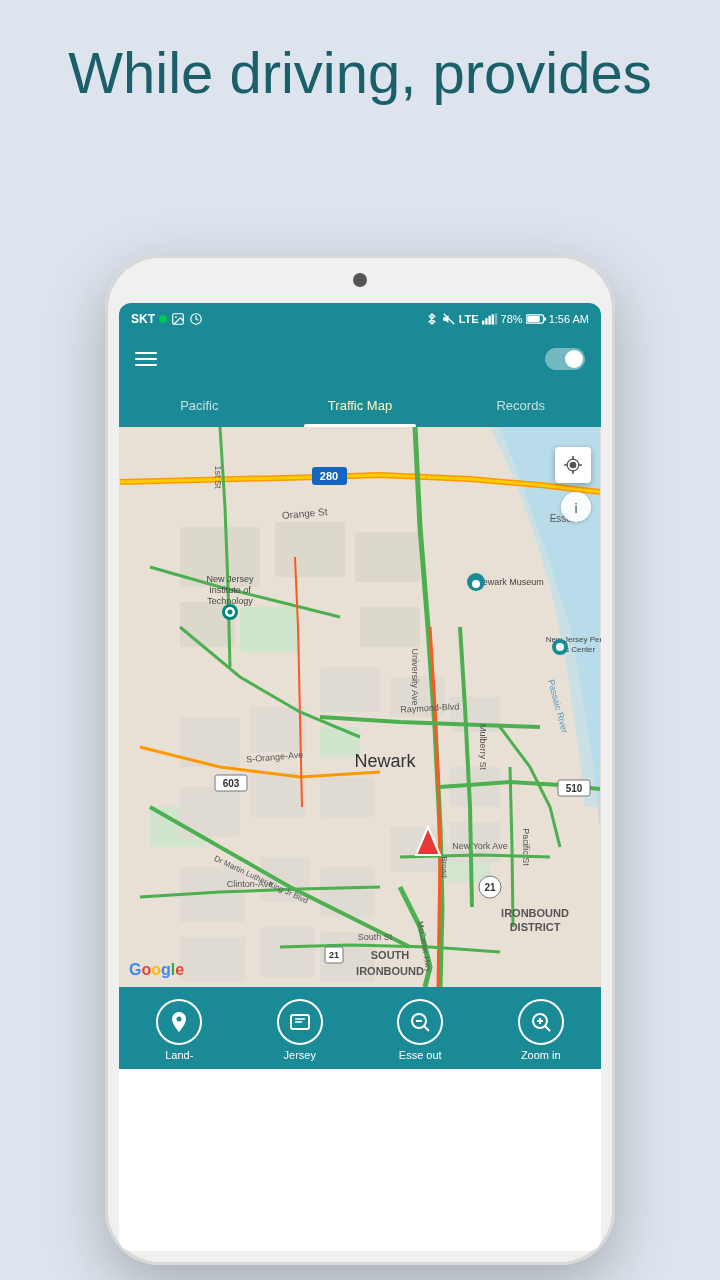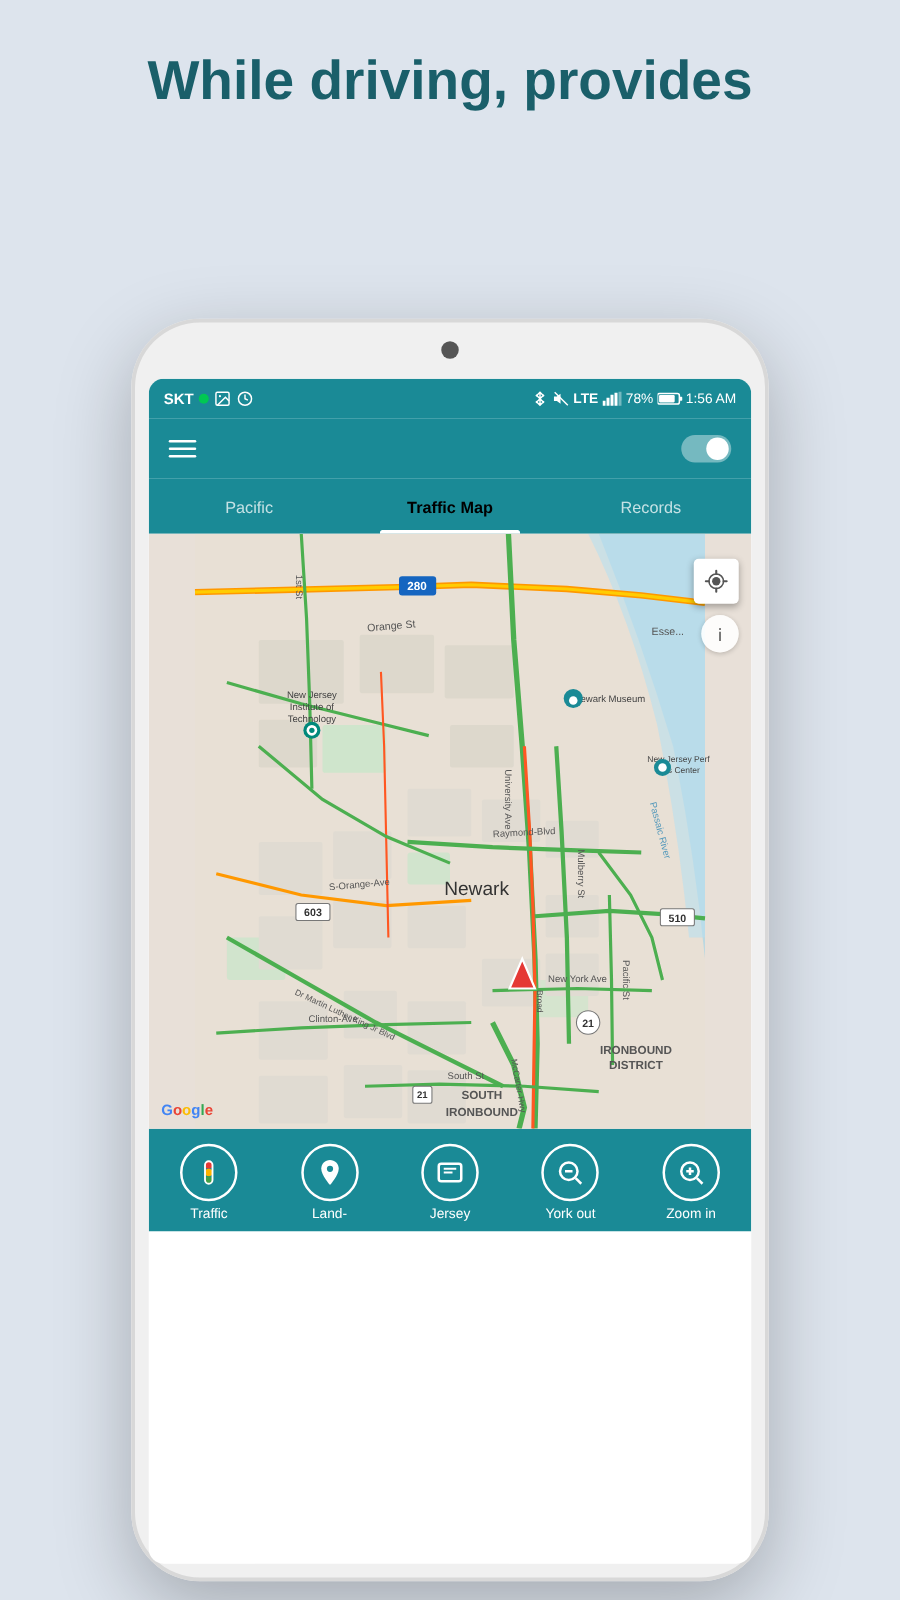--- a/index.html
+++ b/index.html
@@ -12,22 +12,22 @@
       position: relative;
     }
 
     
     .hero-text {
       text-align: center;
       padding: 40px 40px 20px 40px;
       color: #1a5f6a;
     }
     .hero-text h1 {
-      font-size: 44px;
-      font-weight: 700;
+      font-size: 58px;
+      font-weight: 400;
       line-height: 1.15;
     }
 
     
     .phone-shell {
       position: absolute;
       top: 255px;
       left: 50%;
       transform: translateX(-50%);
       width: 510px;
@@ -119,22 +119,22 @@
       flex: 1;
       display: flex;
       align-items: center;
       justify-content: center;
       color: rgba(255,255,255,0.75);
       font-size: 13px;
       cursor: pointer;
       position: relative;
     }
     .tab-item.active {
-      color: #000000;
-      font-weight: bold;
+      color: #fef9c3;
+      font-weight: normal;
       justify-content: center;
     }
     .tab-item.active::after {
       content: '';
       position: absolute;
       bottom: 0;
       left: 15%;
       right: 15%;
       height: 3px;
       background: white;
@@ -186,21 +186,21 @@
       font-size: 14px;
       color: #555;
       box-shadow: 0 1px 4px rgba(0,0,0,0.2);
     }
 
     
     .google-logo {
       position: absolute;
       bottom: 8px;
       left: 10px;
-      font-size: 12px;
+      font-size: 16px;
       font-weight: bold;
     }
     .g { color: #4285f4; }
     .o1 { color: #ea4335; }
     .o2 { color: #fbbc04; }
     .o3 { color: #4285f4; }
     .g2 { color: #34a853; }
     .l { color: #ea4335; }
 
     
@@ -306,21 +306,21 @@
         <span>Pacific</span>
       </div>
       <div class="tab-item active">
         <span>Traffic Map</span>
       </div>
       <div class="tab-item">
         <span>Records</span>
       </div>
     </div>
 
-    <div class="map-area" style="height:476px;">
+    <div class="map-area" style="height:560px;">
       <svg class="map-svg" viewBox="0 0 480 560" xmlns="http://www.w3.org/2000/svg">
 
         <rect width="480" height="560" fill="#e8e0d5"></rect>
 
         <path d="M380 0 Q420 100 450 200 Q470 300 480 400 L480 0Z" fill="#a8d4e6" opacity="0.7"></path>
         <path d="M370 0 Q410 80 435 180 Q455 280 465 380 L480 380 L480 0Z" fill="#b8dff0" opacity="0.6"></path>
 
         <rect x="120" y="180" width="60" height="45" fill="#c8e6c9" opacity="0.8" rx="3"></rect>
         <rect x="200" y="300" width="40" height="30" fill="#c8e6c9" opacity="0.7" rx="3"></rect>
         <rect x="30" y="380" width="55" height="40" fill="#c8e6c9" opacity="0.7" rx="3"></rect>
@@ -476,31 +476,20 @@
         <span>ℹ</span>
       </div>
 
       
       <div class="google-logo">
         <span class="g">G</span><span class="o1">o</span><span class="o2">o</span><span class="o3">g</span><span class="g2">l</span><span class="l">e</span>
       </div>
     </div>
 
     <div class="bottom-nav">
-      <div class="nav-item">
-        <div class="nav-icon-circle">
-          <svg width="24" height="24" viewBox="0 0 24 24" fill="none">
-            <circle cx="12" cy="6" r="3" fill="#e53935"></circle>
-            <circle cx="12" cy="12" r="3" fill="#ffb300"></circle>
-            <circle cx="12" cy="18" r="3" fill="#43a047"></circle>
-            <rect x="9" y="3" width="6" height="18" rx="3" fill="none" stroke="white" stroke-width="1.5"></rect>
-          </svg>
-        </div>
-        <span class="nav-label">Traffic</span>
-      </div>
 
       <div class="nav-item">
         <div class="nav-icon-circle">
           <svg width="24" height="24" viewBox="0 0 24 24" fill="none">
             <path d="M12 2C8.13 2 5 5.13 5 9c0 5.25 7 13 7 13s7-7.75 7-13c0-3.87-3.13-7-7-7z" fill="white"></path>
             <circle cx="12" cy="9" r="2.5" fill="#1a8a96"></circle>
           </svg>
         </div>
         <span class="nav-label">Land-</span>
       </div>
@@ -517,21 +506,21 @@
       </div>
 
       <div class="nav-item">
         <div class="nav-icon-circle">
           <svg width="24" height="24" viewBox="0 0 24 24" fill="none">
             <circle cx="11" cy="11" r="7" stroke="white" stroke-width="2"></circle>
             <line x1="8" y1="11" x2="14" y2="11" stroke="white" stroke-width="2"></line>
             <line x1="16.5" y1="16.5" x2="21" y2="21" stroke="white" stroke-width="2"></line>
           </svg>
         </div>
-        <span class="nav-label">York out</span>
+        <span class="nav-label">Esse out</span>
       </div>
 
       <div class="nav-item">
         <div class="nav-icon-circle">
           <svg width="24" height="24" viewBox="0 0 24 24" fill="none">
             <circle cx="11" cy="11" r="7" stroke="white" stroke-width="2"></circle>
             <line x1="8" y1="11" x2="14" y2="11" stroke="white" stroke-width="2"></line>
             <line x1="11" y1="8" x2="11" y2="14" stroke="white" stroke-width="2"></line>
             <line x1="16.5" y1="16.5" x2="21" y2="21" stroke="white" stroke-width="2"></line>
           </svg>

